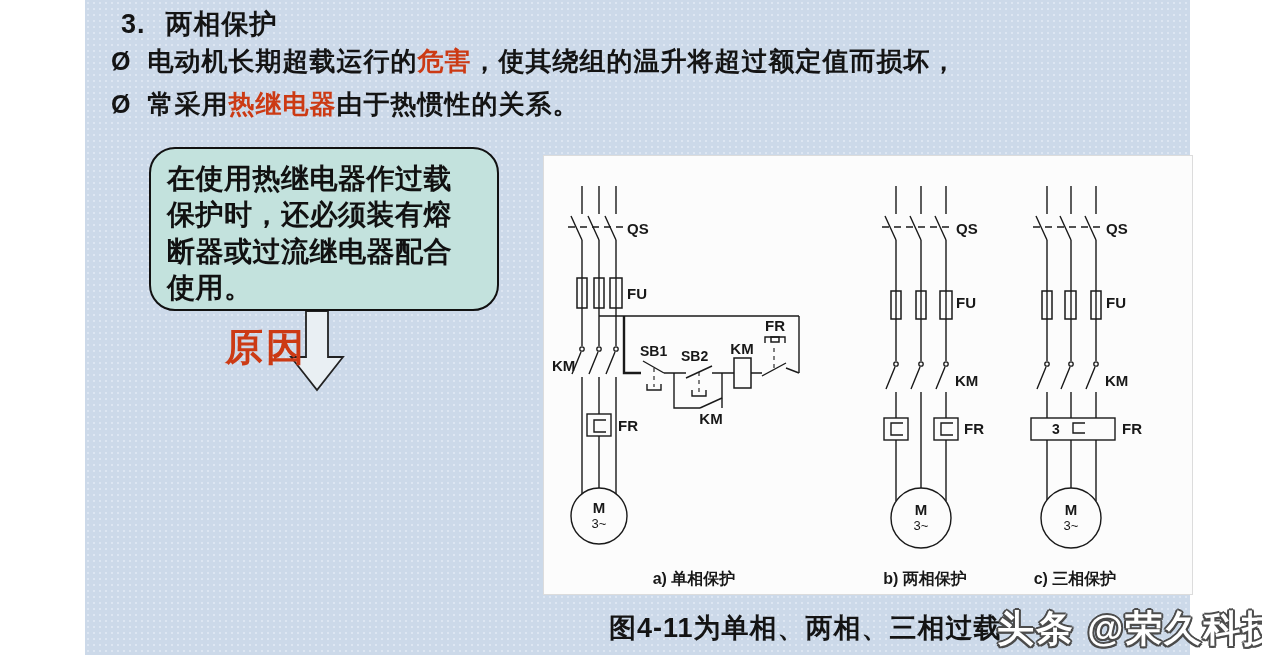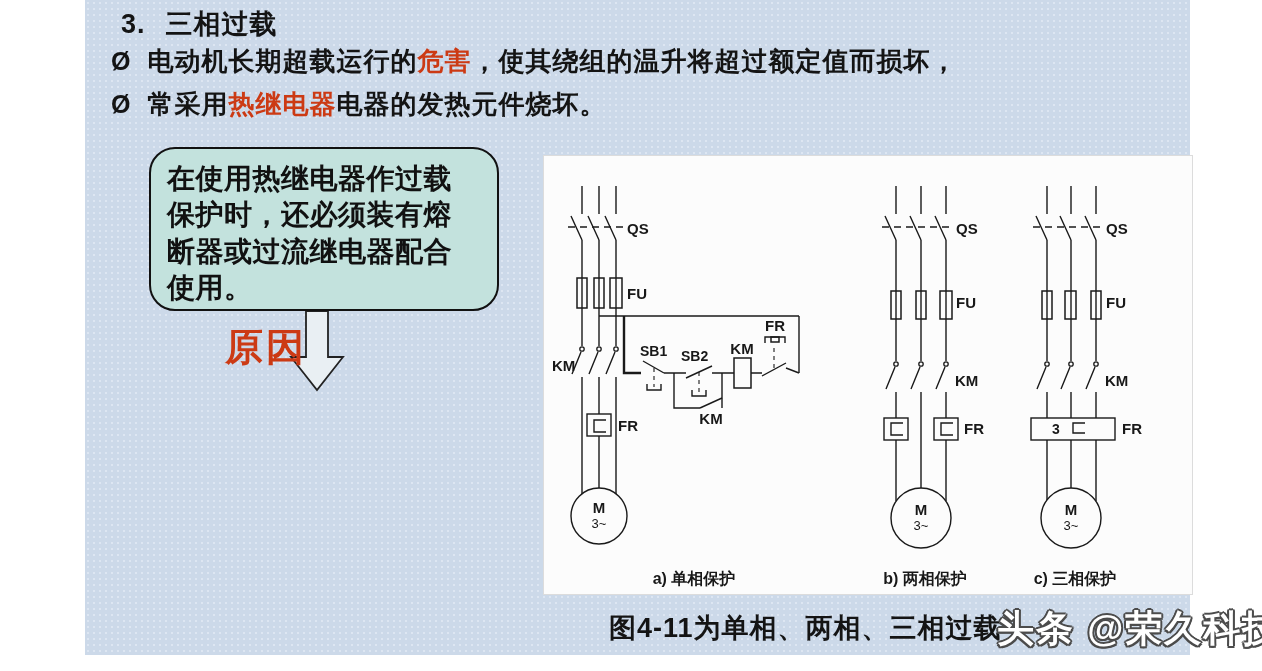--- a/index.html
+++ b/index.html
@@ -52,29 +52,29 @@
   .mlbl{font-size:15px;font-weight:700;fill:#181818;text-anchor:middle;font-family:"Liberation Sans",sans-serif;}
   .m2{font-size:13px;font-weight:400;}
   .cap{font-size:16px;font-weight:600;fill:#181818;text-anchor:middle;font-family:"Liberation Sans",sans-serif;}
 </style>
 </head>
 <body>
 
 <div class="slide">
 
   <div class="title">
-    <span class="num">3.</span><span>三相过载</span>
+    <span class="num">3.</span><span>两相保护</span>
   </div>
 
   <div class="bullets">
     <div class="bullet">
       <span class="marker">Ø</span><span>电动机长期超载运行的</span><span class="red">危害</span><span>，使其绕组的温升将超过额定值而损坏，</span>
     </div>
     <div class="bullet">
-      <span class="marker">Ø</span><span>常采用</span><span class="red">热继电器</span><span>电器的发热元件烧坏。</span>
+      <span class="marker">Ø</span><span>常采用</span><span class="red">热继电器</span><span>由于热惯性的关系。</span>
     </div>
   </div>
 
   <svg class="arrow-svg" width="64" height="82" viewBox="0 0 64 82">
     <path d="M21,0 V46 H6 L32,79 L58,46 H43 V0 Z" fill="#e9eff3" stroke="#222222" stroke-width="1.8"></path>
   </svg>
 
   <div class="callout" id="callout-top">在使用热继电器作过载
 保护时，还必须装有熔
 断器或过流继电器配合

